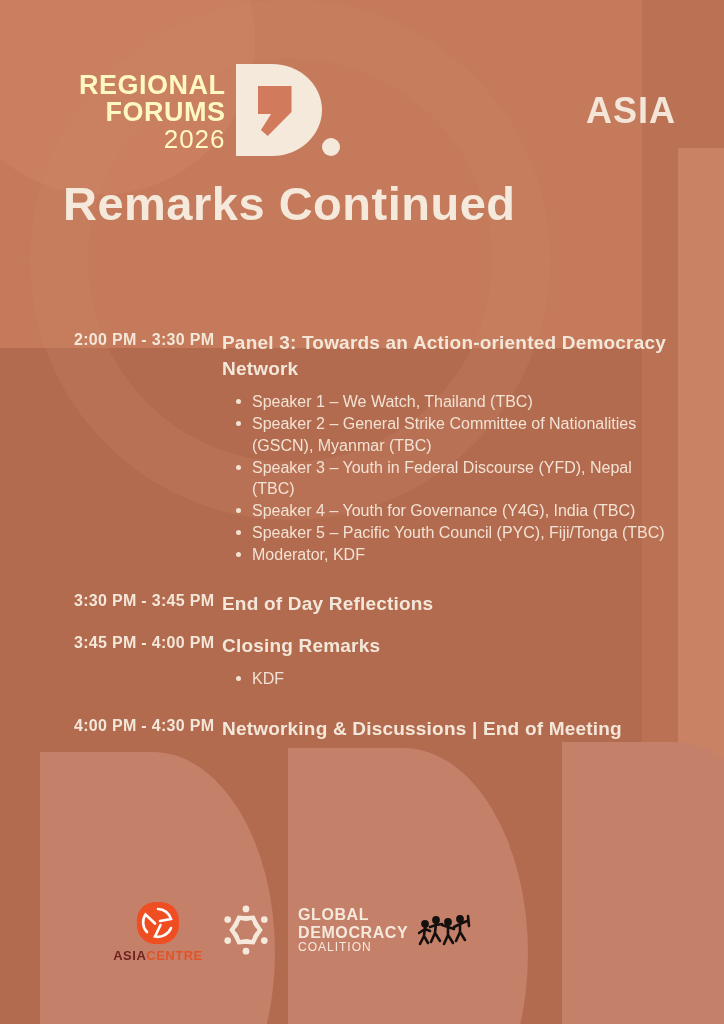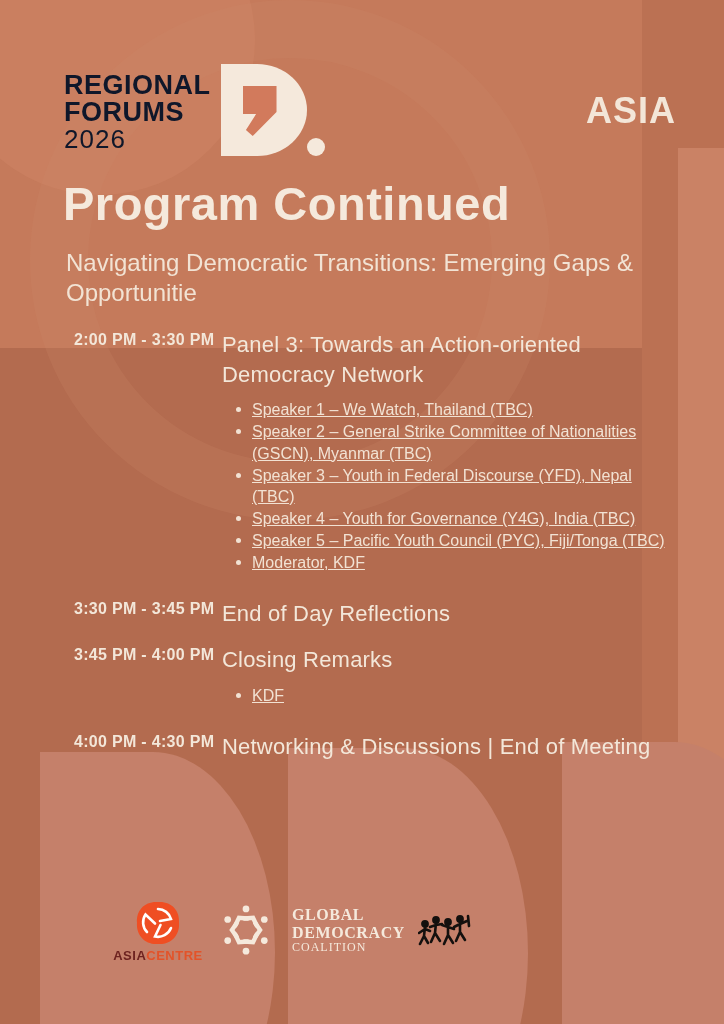--- a/index.html
+++ b/index.html
@@ -31,21 +31,21 @@
     position:absolute; background:#c5806a;
     border-top-right-radius:52% 50%;
     border-bottom-right-radius:52% 50%;
   }
   .wm-d1 { left:40px;  top:752px; width:235px; height:400px; }
   .wm-d2 { left:288px; top:748px; width:240px; height:410px; }
   .wm-d3 { left:562px; top:742px; width:235px; height:415px; }
 
   
   .brand { position:absolute; left:64px; top:64px; display:flex; align-items:flex-start; }
-  .brand-text { color:#0f172a; line-height:1.0; margin-top:8px; }
+  .brand-text { text-align:right; color:#fef9c3; line-height:1.0; margin-top:8px;margin-left:15px; }
   .brand-line1, .brand-line2 { font-size:27px; font-weight:bold; letter-spacing:.5px; }
   .brand-line3 { font-size:26px; font-weight:normal; letter-spacing:1px; }
 
   .d-logo { position:relative; margin-left:10px; width:102px; height:92px; }
   .d-shape {
     position:absolute; left:0; top:0; width:86px; height:92px;
     background:#f5e9dc;
     border-top-right-radius:58% 50%;
     border-bottom-right-radius:58% 50%;
   }
@@ -69,45 +69,44 @@
   .page-subtitle {
     position:absolute; left:66px; top:248px; width:580px;
     font-size:24px; font-weight:300; color:#f2e3d4; line-height:1.25;
   }
 
   
   .schedule { position:absolute; left:74px; top:330px; width:596px; color:#f3e7d9; }
   .sched-row { display:grid; grid-template-columns:148px 1fr; margin-bottom:24px; }
   .sched-time { font-size:16px; font-weight:bold; letter-spacing:.3px; padding-top:1px; }
   .sched-content { padding-left:0px; }
-  .sched-title { font-size:22px; font-weight:normal; line-height:1.35; letter-spacing:.2px; }
+  .sched-title { font-size:19px; font-weight:bold; line-height:1.35; letter-spacing:.2px; }
   .sched-bullets { list-style:none; margin:10px 0 2px 14px; }
   .sched-bullets li {
     position:relative; padding-left:16px;
     font-size:16px; font-weight:300; line-height:1.32; margin-bottom:1px;
     color:#f2e2d3;
-    text-decoration:underline;
   }
   .sched-bullets li::before {
     content:""; position:absolute; left:0; top:8px;
     width:5px; height:5px; border-radius:50%; background:#f2e2d3;
   }
   .row-gap-small { margin-bottom:16px; }
 
   
   .footer { position:absolute; left:0; top:896px; width:724px; height:80px; }
 
   .ac-logo { position:absolute; left:112px; top:4px; width:92px; text-align:center; }
   .ac-icon { display:block; margin:0 auto; }
   .ac-text { font-size:13px; font-weight:bold; margin-top:2px; letter-spacing:.5px; }
   .ac-text .ac-w1 { color:#6e2320; }
   .ac-text .ac-w2 { color:#e35329; }
 
   .gdc-logo { position:absolute; left:220px; top:8px; display:flex; align-items:center; }
-  .gdc-text { margin-left:20px; color:#f5e9dc; line-height:1.08;font-family:Liberation Serif, serif; }
+  .gdc-text { margin-left:26px; color:#f5e9dc; line-height:1.08; }
   .gdc-l1, .gdc-l2 { font-size:16px; font-weight:bold; letter-spacing:.6px; }
   .gdc-l3 { font-size:12px; font-weight:300; letter-spacing:1px; }
 
   .kdf-logo { position:absolute; left:418px; top:14px; display:flex; align-items:center; }
   .kdf-figures { flex:0 0 auto; }
   .kdf-text { margin-left:6px; }
   .kdf-korean { font-size:11px; color:rgba(95,82,88,.85); letter-spacing:1px; line-height:1; }
   .kdf-english { font-size:8px; font-weight:bold; color:#a62f2b; letter-spacing:.4px; margin-top:4px; }
 </style>
 </head>
@@ -132,22 +131,21 @@
     </div>
     <div class="d-logo">
       <div class="d-shape"></div>
       <div class="d-comma"></div>
       <div class="d-dot"></div>
     </div>
   </div>
 
   <div class="region-label">ASIA</div>
 
-  <h1 class="page-title">Program Continued</h1>
-  <div class="page-subtitle">Navigating Democratic Transitions: Emerging Gaps &amp; Opportunitie</div>
+  <h1 class="page-title">Remarks Continued</h1>
 
   <div class="schedule" id="schedule">
       <div class="sched-row">
         <div class="sched-time">2:00 PM - 3:30 PM</div>
         <div class="sched-content">
           <div class="sched-title">Panel 3: Towards an Action-oriented Democracy Network</div>
           <ul class="sched-bullets">
             <li>Speaker 1 – We Watch, Thailand (TBC)</li>
             <li>Speaker 2 – General Strike Committee of Nationalities (GSCN), Myanmar (TBC)</li>
             <li>Speaker 3 – Youth in Federal Discourse (YFD), Nepal (TBC)</li>

